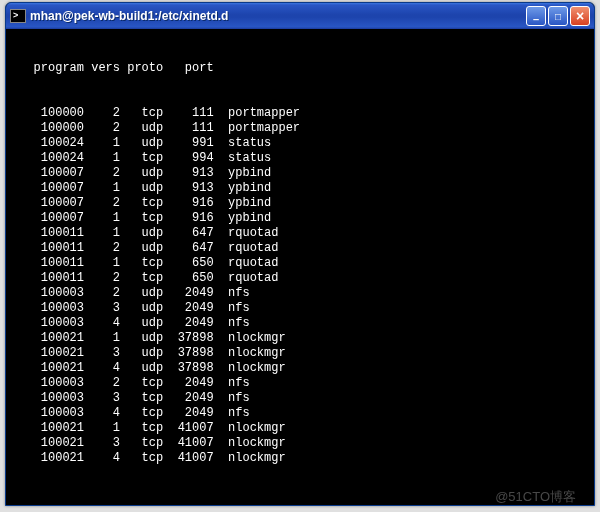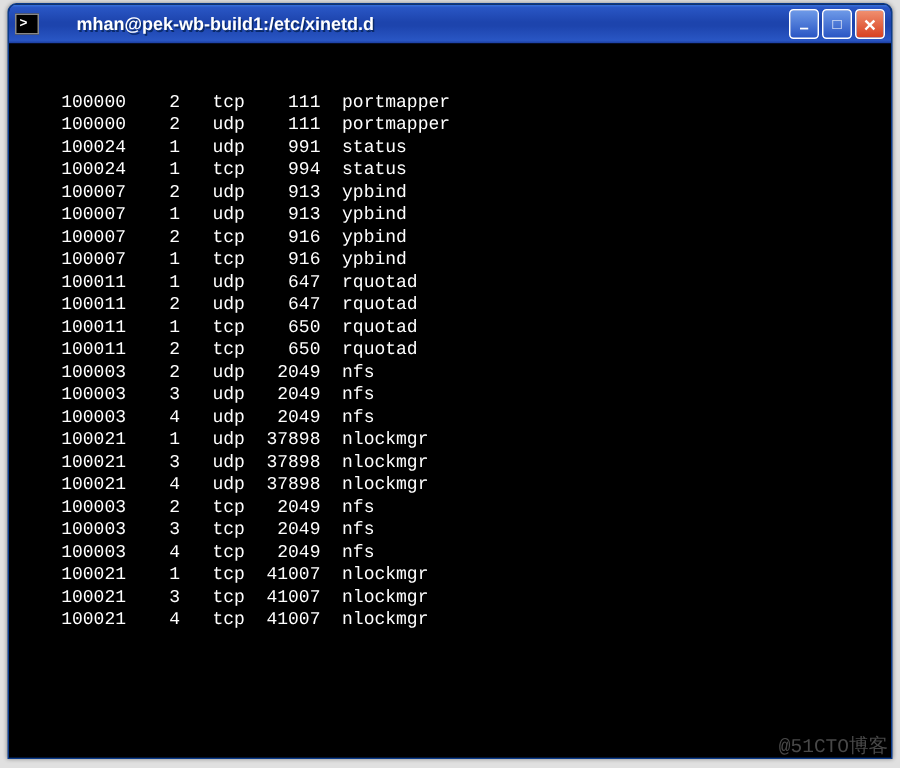--- a/index.html
+++ b/index.html
@@ -23,21 +23,20 @@
     }
     .titlebar {
       height: 26px;
       background: linear-gradient(to bottom, #3b76e0 0%, #2956c4 8%, #1d44ad 45%, #1d44ad 55%, #2956c4 92%, #1a3a9a 100%);
       display: flex;
       align-items: center;
       padding: 0 4px;
       color: #fff;
       font-size: 12px;
       font-weight: bold;
-      gap: 21px;
     }
     .title-icon {
       width: 16px;
       height: 14px;
       background: #000;
       border: 1px solid #888;
       margin-right: 4px;
       position: relative;
     }
     .title-icon::after {
@@ -76,38 +75,39 @@
       line-height: 15px;
       padding: 2px 6px;
       height: calc(100% - 26px);
       overflow: hidden;
       white-space: pre;
     }
     .prompt { color: #fff; }
     .row { white-space: pre; }
     .watermark {
       position: absolute;
-      right: 8px;
+      right: 24px;
       bottom: 6px;
       color: rgba(120,120,120,0.6);
       font-size: 13px;
-      font-family: Liberation Mono, monospace;
+      font-family: Liberation Sans, sans-serif;
     }
   </style>
 </head>
 <body>
 
 <div class="window">
   <div class="titlebar">
     <div class="title-icon"></div>
     <div class="title-text">mhan@pek-wb-build1:/etc/xinetd.d</div>
     <div class="win-buttons">
       <div class="win-btn win-min"></div>
       <div class="win-btn win-max"></div>
       <div class="win-btn win-close"></div>
     </div>
   </div>
   <div class="terminal">
+    <div class="row" id="header-row">   program vers proto   port</div>
     <div id="rows"><div class="row">    100000    2   tcp    111  portmapper</div><div class="row">    100000    2   udp    111  portmapper</div><div class="row">    100024    1   udp    991  status</div><div class="row">    100024    1   tcp    994  status</div><div class="row">    100007    2   udp    913  ypbind</div><div class="row">    100007    1   udp    913  ypbind</div><div class="row">    100007    2   tcp    916  ypbind</div><div class="row">    100007    1   tcp    916  ypbind</div><div class="row">    100011    1   udp    647  rquotad</div><div class="row">    100011    2   udp    647  rquotad</div><div class="row">    100011    1   tcp    650  rquotad</div><div class="row">    100011    2   tcp    650  rquotad</div><div class="row">    100003    2   udp   2049  nfs</div><div class="row">    100003    3   udp   2049  nfs</div><div class="row">    100003    4   udp   2049  nfs</div><div class="row">    100021    1   udp  37898  nlockmgr</div><div class="row">    100021    3   udp  37898  nlockmgr</div><div class="row">    100021    4   udp  37898  nlockmgr</div><div class="row">    100003    2   tcp   2049  nfs</div><div class="row">    100003    3   tcp   2049  nfs</div><div class="row">    100003    4   tcp   2049  nfs</div><div class="row">    100021    1   tcp  41007  nlockmgr</div><div class="row">    100021    3   tcp  41007  nlockmgr</div><div class="row">    100021    4   tcp  41007  nlockmgr</div></div>
     
   </div>
 </div>
 <div class="watermark">@51CTO博客</div>
 
 </body></html>

